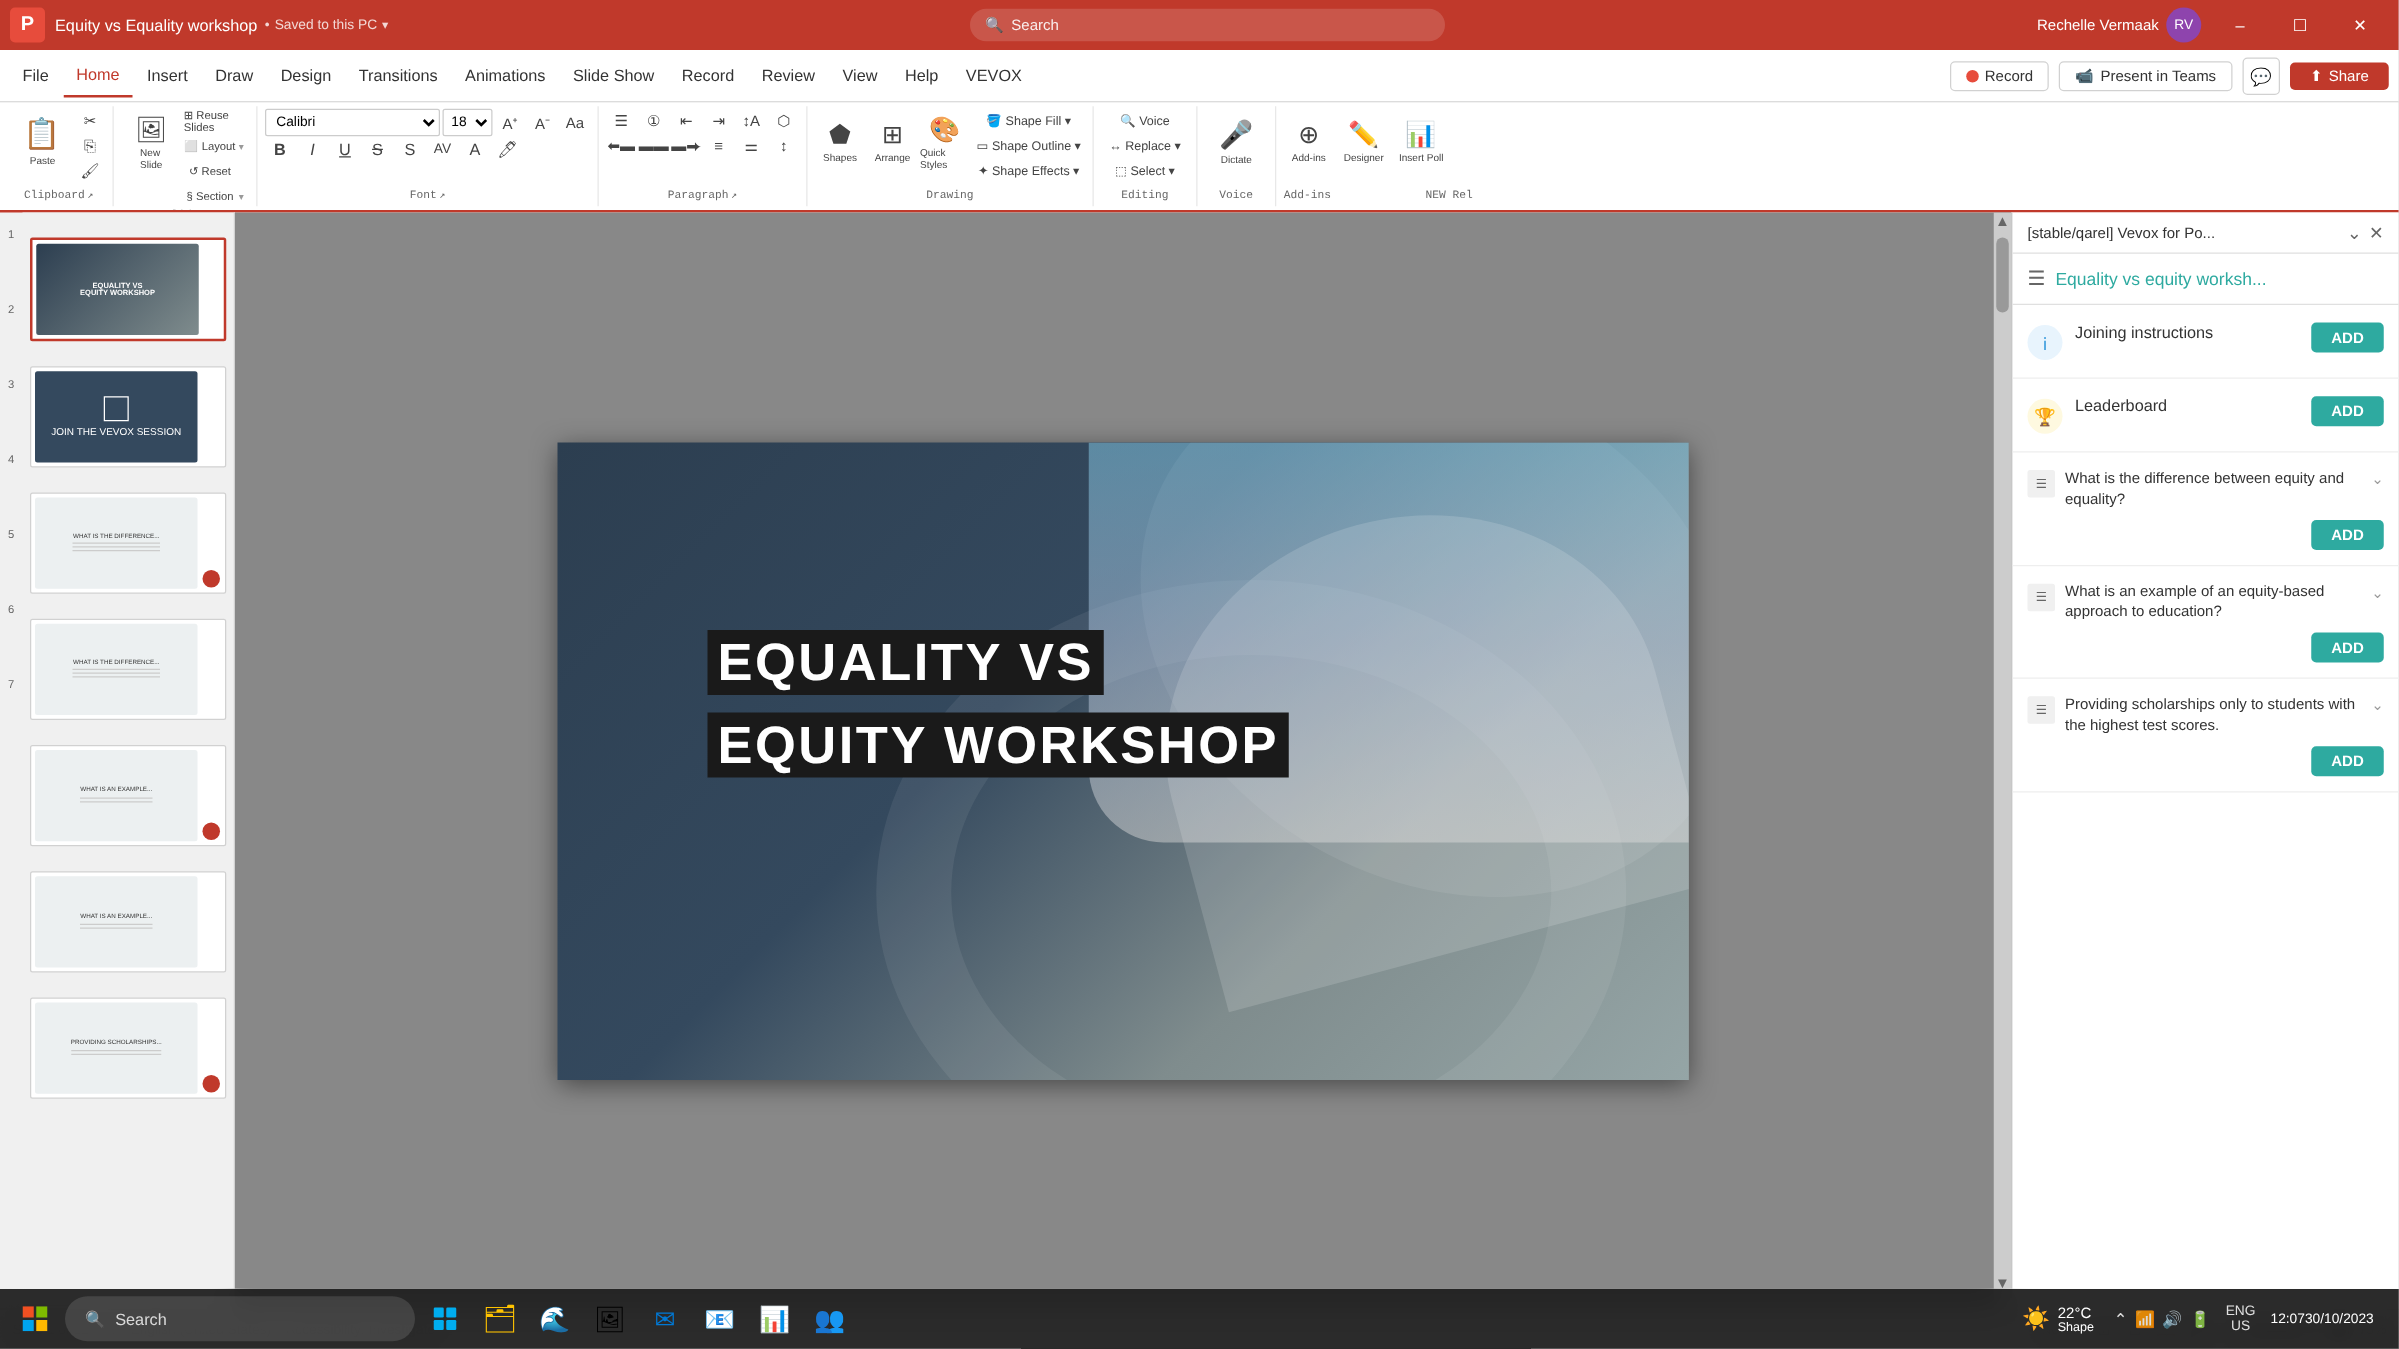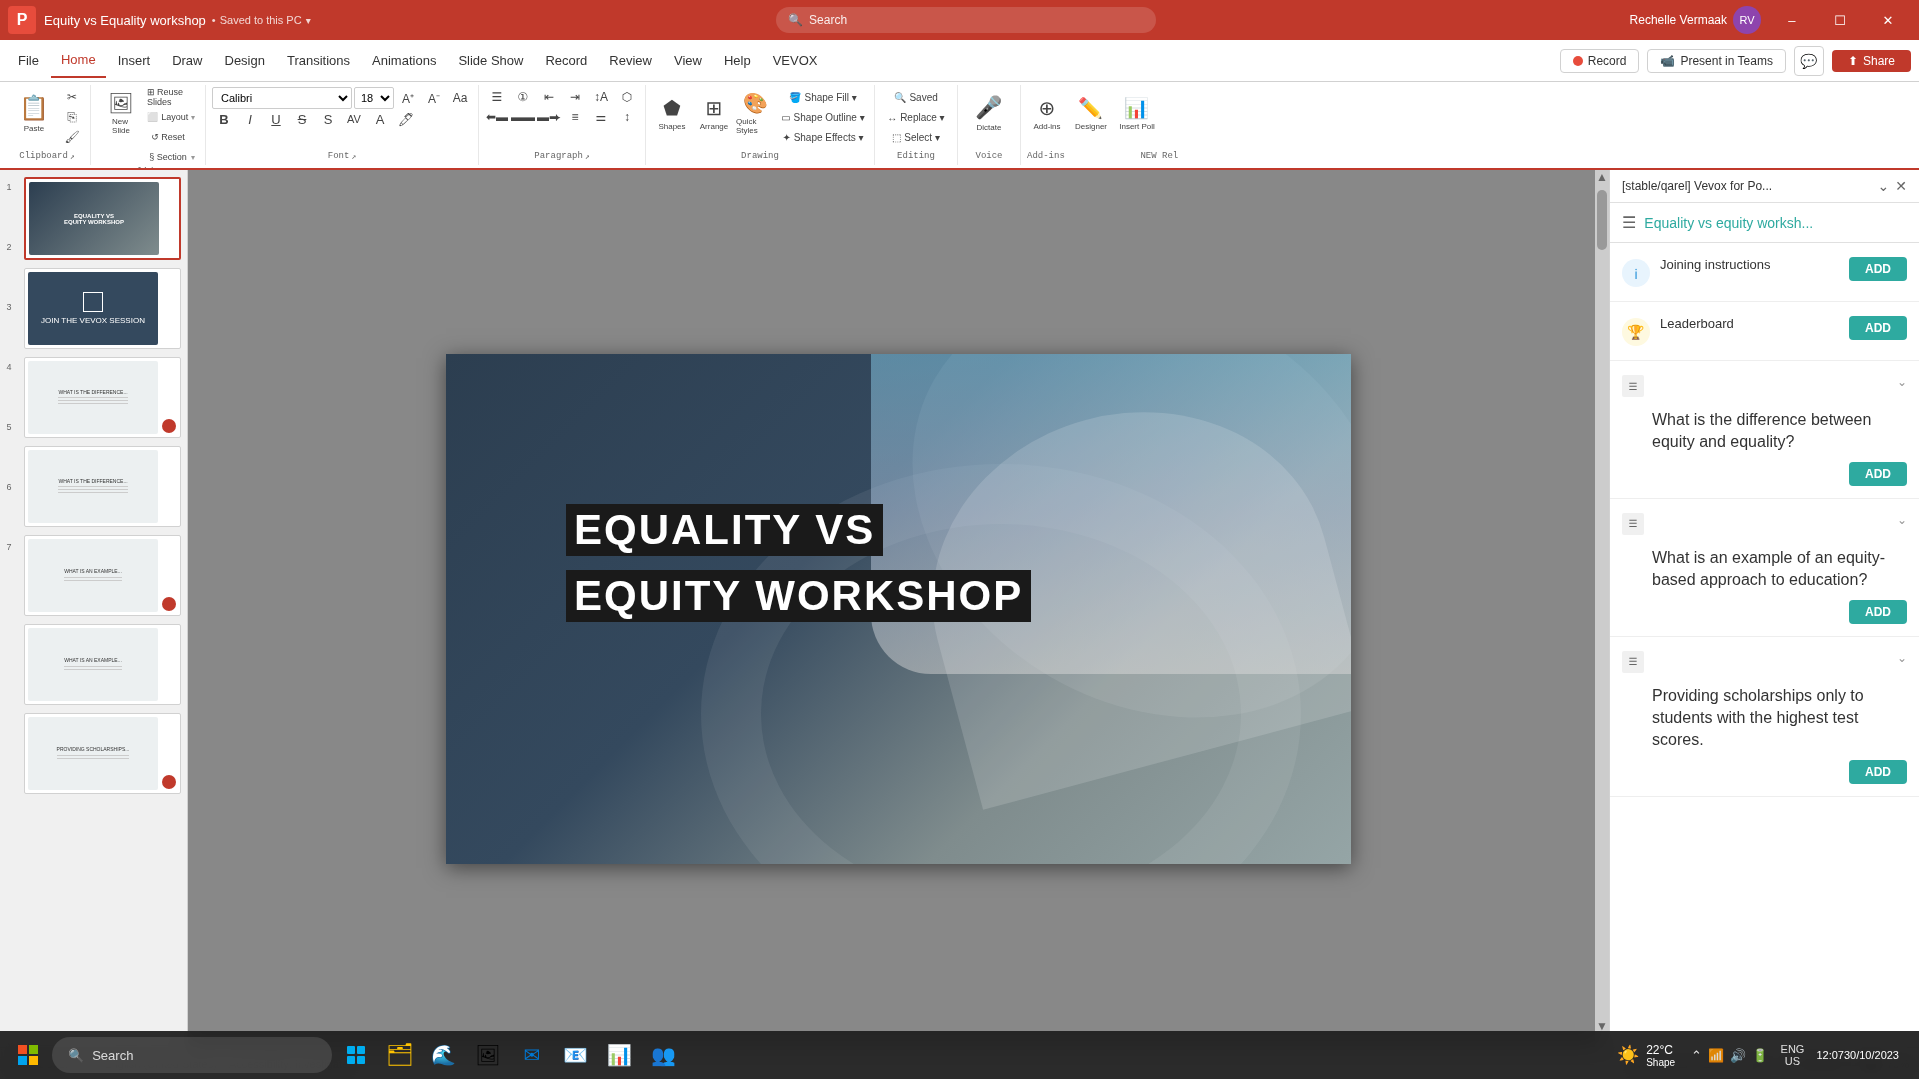--- a/index.html
+++ b/index.html
@@ -126,24 +126,24 @@
       display: flex;
       height: calc(1079px - 40px - 42px - 88px - 32px);
     }
 
     
     #slide-panel {
       width: 170px;
       background: #f0f0f0;
       border-right: 1px solid #d1d1d1;
       overflow-y: auto;
-      padding: 7px 6px;
+      padding: 20px 6px;
       display: flex;
       flex-direction: column;
-      gap: 8px;
+      gap: 20px;
     }
     .slide-thumb {
       background: white;
       border: 1px solid #d1d1d1;
       border-radius: 2px;
       cursor: pointer;
       padding: 3px;
       display: flex;
       align-items: center;
       gap: 4px;
@@ -325,25 +325,24 @@
     }
     .question-icon {
       width: 22px; height: 22px;
       background: #f0f0f0;
       border-radius: 2px;
       display: flex; align-items: center; justify-content: center;
       font-size: 10px; color: #666; flex-shrink: 0;
       margin-top: 2px;
     }
     .question-text {
-      font-size: 16px;
+      font-size: 12px;
       color: #333;
       flex: 1;
       line-height: 1.4;
-      margin-top: 36px;
     }
     .chevron-icon {
       font-size: 12px; color: #999; flex-shrink: 0; margin-top: 2px;
     }
     .question-add-row {
       display: flex; justify-content: flex-end; margin-top: 8px;
     }
     #vevox-footer {
       padding: 10px 12px;
       border-top: 1px solid #e0e0e0;
@@ -720,21 +719,21 @@
           <div class="tg-btn-sm2" style="font-size:10px;width:90px;">✦ Shape Effects ▾</div>
         </div>
       </div>
     </div>
     <div class="tgroup-bottom">Drawing</div>
   </div>
 
   <div class="tgroup">
     <div class="tgroup-top">
       <div class="col2">
-        <div class="tg-btn-sm2" style="font-size:10px;width:70px;">🔍 Saved</div>
+        <div class="tg-btn-sm2" style="font-size:10px;width:70px;">🔍 Voice</div>
         <div class="tg-btn-sm2" style="font-size:10px;width:70px;">↔ Replace ▾</div>
         <div class="tg-btn-sm2" style="font-size:10px;width:70px;">⬚ Select ▾</div>
       </div>
     </div>
     <div class="tgroup-bottom">Editing</div>
   </div>
 
   <div class="tgroup">
     <div class="tgroup-top">
       <div class="tg-btn-lg" style="width:50px;">

